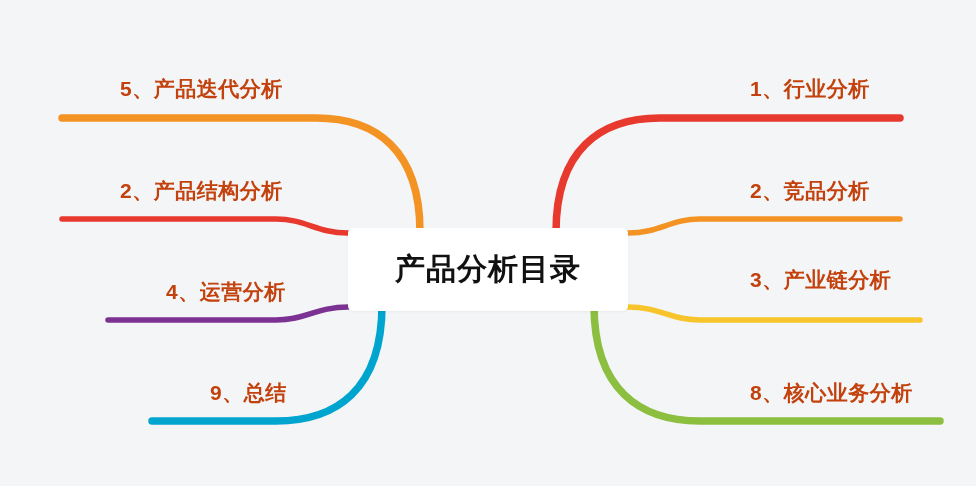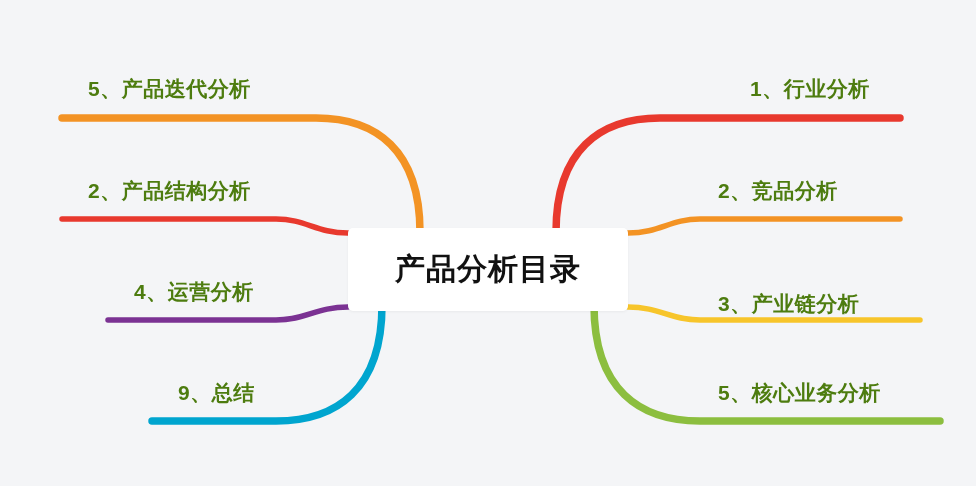--- a/index.html
+++ b/index.html
@@ -21,26 +21,27 @@
   }
   #branch-svg {
     position: absolute;
     left: 0;
     top: 0;
     width: 976px;
     height: 486px;
   }
   .branch-label {
     position: absolute;
-    color: #4d7c0f;
+    color: #c2410c;
     font-weight: bold;
     font-size: 21px;
     letter-spacing: 0.5px;
     white-space: nowrap;
     line-height: 1;
+    margin-left: 32px;
   }
   .branch-label.right-side {
     text-align: left;
   }
   .branch-label.left-side {
     text-align: left;
   }
   #center-node {
     position: absolute;
     left: 348px;
@@ -75,24 +76,24 @@
     <path d="M 628,233 C 660,233 670,219 700,219 L 900,219" fill="none" stroke="#f39324" stroke-width="5.5" stroke-linecap="round"></path>
     <path d="M 628,307 C 660,307 670,320 700,320 L 920,320" fill="none" stroke="#f7c52b" stroke-width="5.5" stroke-linecap="round"></path>
     <path d="M 594,305 C 594,390 640,421 700,421 L 940,421" fill="none" stroke="#8cbe3f" stroke-width="7.5" stroke-linecap="round"></path>
 
     <path d="M 420,232 C 420,150 376,118 316,118 L 62,118" fill="none" stroke="#f39324" stroke-width="7.5" stroke-linecap="round"></path>
     <path d="M 348,233 C 316,233 306,219 276,219 L 62,219" fill="none" stroke="#e8392e" stroke-width="5.5" stroke-linecap="round"></path>
     <path d="M 348,307 C 316,307 306,320 276,320 L 108,320" fill="none" stroke="#7b3293" stroke-width="5.5" stroke-linecap="round"></path>
     <path d="M 382,305 C 382,390 336,421 276,421 L 152,421" fill="none" stroke="#00a5cf" stroke-width="7.5" stroke-linecap="round"></path>
   </svg>
 
-  <div class="branch-label right-side" style="left:750px; top:78px;text-align:center;">1、行业分析</div>
+  <div class="branch-label right-side" style="left:718px; top:78px;text-align:center;">1、行业分析</div>
   <div class="branch-label right-side" style="left:718px; top:180px;">2、竞品分析</div>
-  <div class="branch-label right-side" style="left:718px; top:293px;">3、产业链分析</div>
-  <div class="branch-label right-side" style="left:718px; top:382px;">5、核心业务分析</div>
+  <div class="branch-label right-side" style="left:718px; top:269px;">3、产业链分析</div>
+  <div class="branch-label right-side" style="left:718px; top:382px;">8、核心业务分析</div>
 
   <div class="branch-label left-side" style="left:88px; top:78px;">5、产品迭代分析</div>
   <div class="branch-label left-side" style="left:88px; top:180px;">2、产品结构分析</div>
   <div class="branch-label left-side" style="left:134px; top:281px;">4、运营分析</div>
   <div class="branch-label left-side" style="left:178px; top:382px;">9、总结</div>
 
   <div id="center-node">
     <span id="center-node-title">产品分析目录</span>
   </div>
 

